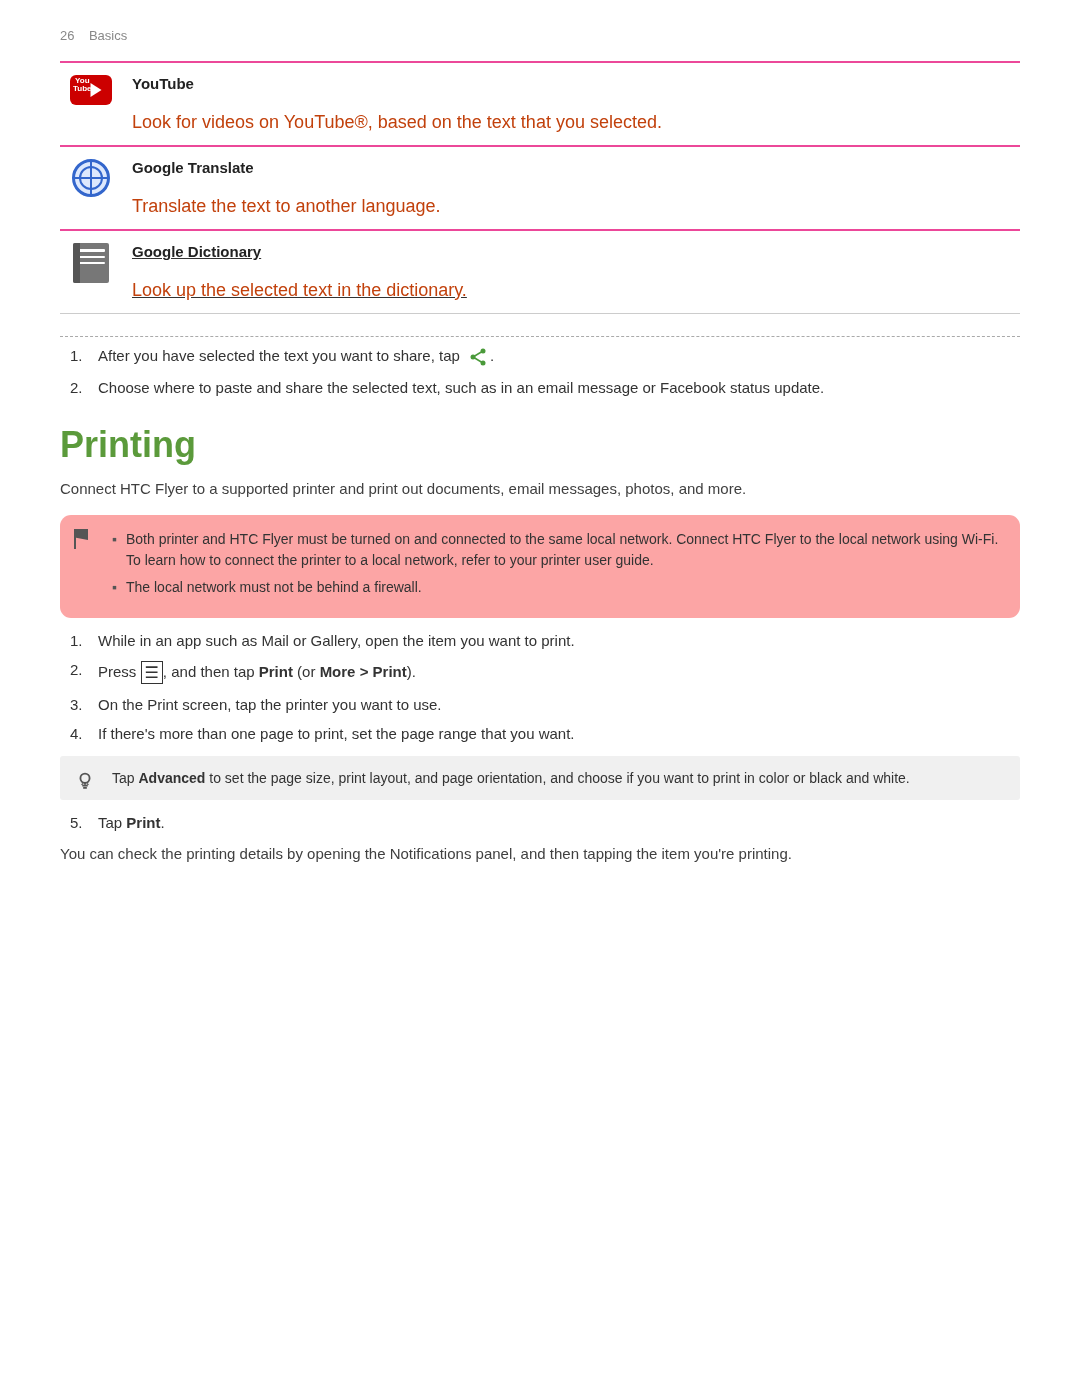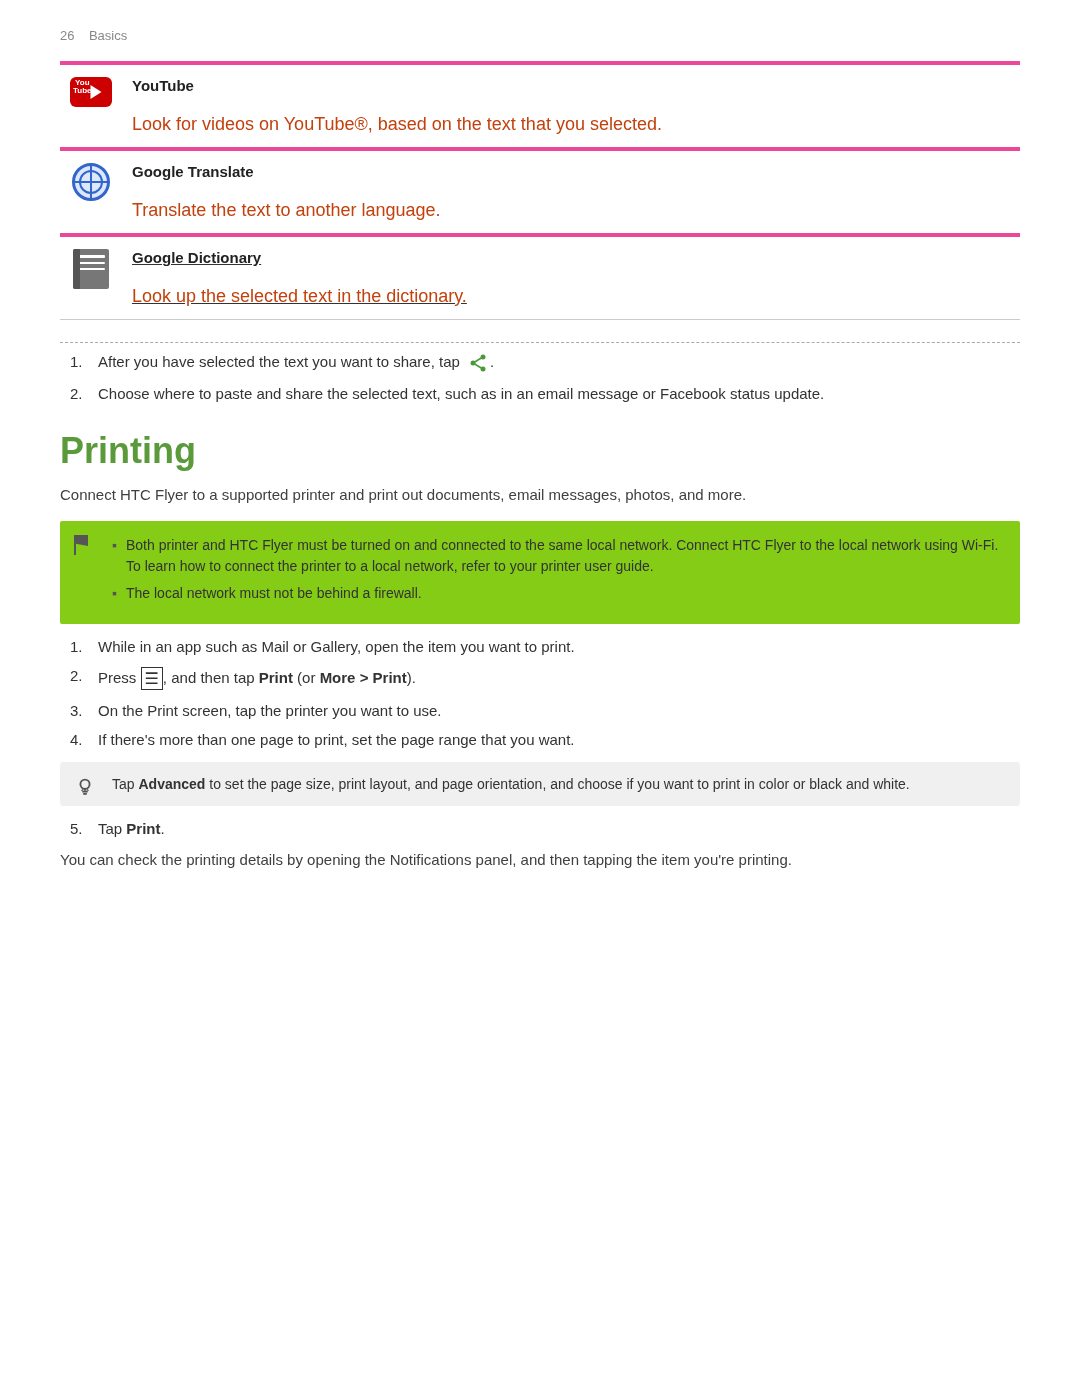--- a/index.html
+++ b/index.html
@@ -20,21 +20,21 @@
       color: #888;
       margin-bottom: 18px;
     }
     
     .app-table {
       width: 100%;
       border-collapse: collapse;
       margin-bottom: 22px;
     }
     .app-table td {
-      border-top: 4px solid #ec4899;
+      border-top: 2px solid #ec4899;
       padding: 12px 10px;
       vertical-align: top;
     }
     .app-table tr:last-child td {
       border-bottom: 1px solid #cccccc;
       text-decoration: underline;
     }
     .app-icon {
       width: 48px;
       text-align: center;
@@ -96,22 +96,22 @@
       color: #5b9a3b;
       margin: 28px 0 14px 0;
     }
     .section-desc {
       font-size: 15px;
       color: #404040;
       margin-bottom: 18px;
     }
     
     .note-box {
-      background: #84cc16;
-      border-radius: 2px;
+      background: #fca5a5;
+      border-radius: 11px;
       padding: 14px 18px 14px 52px;
       margin: 14px 0;
       position: relative;
       font-size: 14px;
       color: #333;
     }
     .note-box .note-icon {
       position: absolute;
       left: 14px;
       top: 14px;

